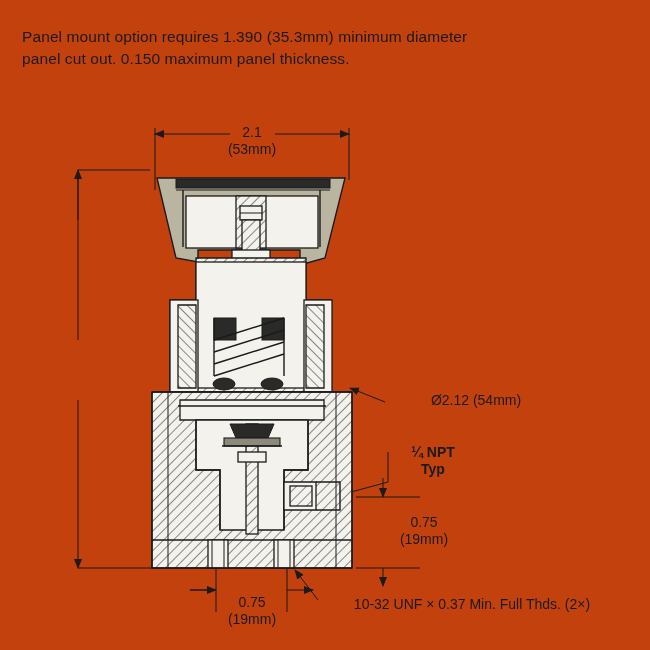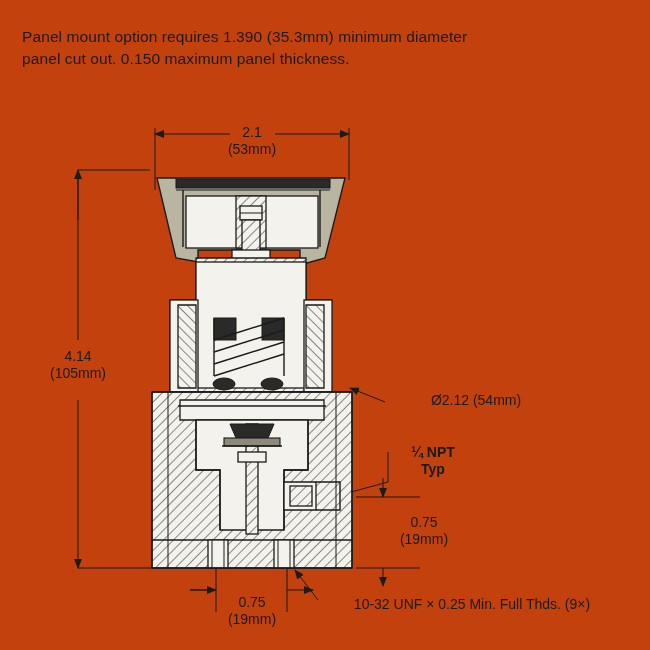--- a/index.html
+++ b/index.html
@@ -181,29 +181,27 @@
       <path class="ln thin" d="M212,540 L212,568 M224,540 L224,568 M278,540 L278,568 M290,540 L290,568"></path>
 
       <path class="ln med" d="M152,392 L152,568 M352,392 L352,568 M152,568 L352,568"></path>
       <path class="ln thin" d="M168,392 L168,568 M336,392 L336,568"></path>
     </g>
   </svg>
 
   <div class="dim-label" style="left:216px; top:124px; width:72px;">2.1
 (53mm)</div>
 
-  <div class="dim-label" style="left:32px; top:348px; width:92px;">4.14
-(105mm)</div>
 
   <div class="dim-label left-align" style="left:386px; top:392px; width:180px;">Ø2.12 (54mm)</div>
 
   <div class="dim-label left-align" style="left:388px; top:444px; width:90px;font-weight:bold;">¼ NPT
 Typ</div>
 
   <div class="dim-label left-align" style="left:379px; top:514px; width:90px;">0.75
 (19mm)</div>
 
   <div class="dim-label" style="left:214px; top:594px; width:76px;">0.75
 (19mm)</div>
 
-  <div class="dim-label left-align" style="left:322px; top:596px; width:300px;">10-32 UNF × 0.25 Min. Full Thds. (9×)</div>
+  <div class="dim-label left-align" style="left:322px; top:596px; width:300px;">10-32 UNF × 0.37 Min. Full Thds. (2×)</div>
 
 </div>
 
 </body></html>

